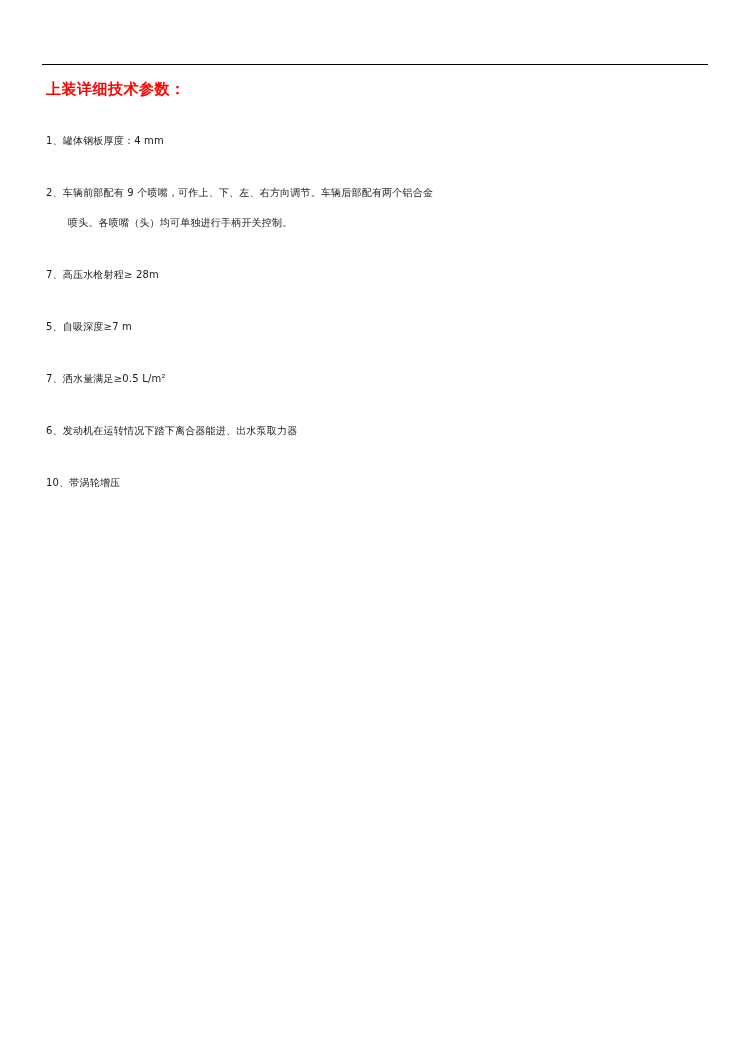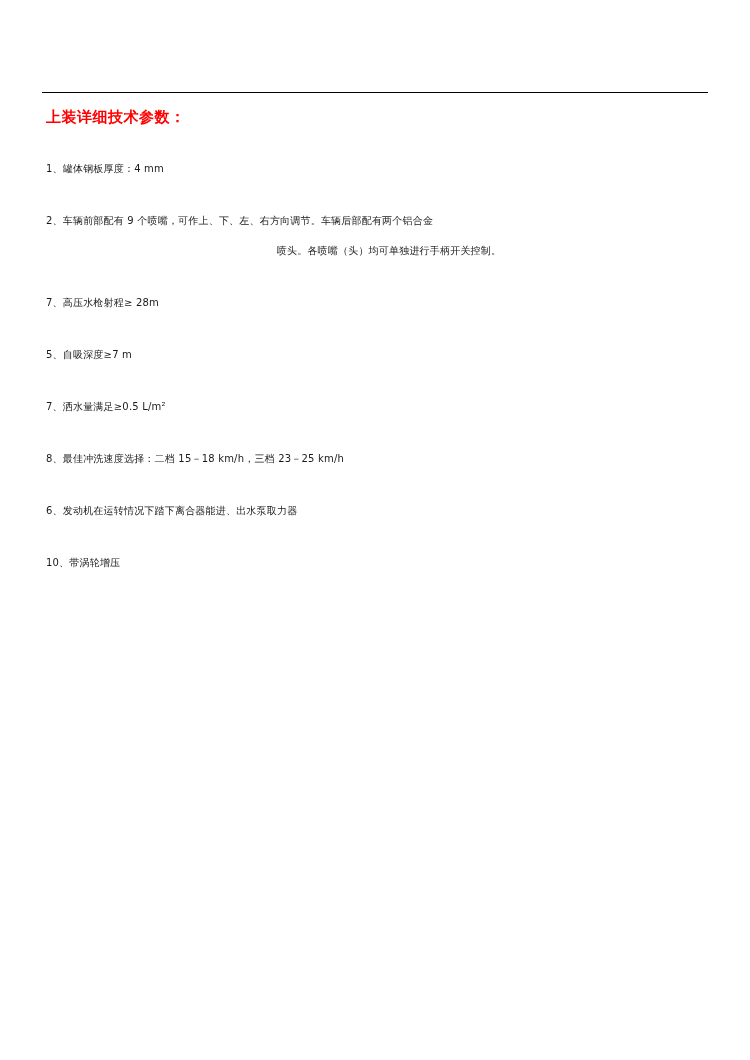--- a/index.html
+++ b/index.html
@@ -15,21 +15,20 @@
     position: relative;
     overflow: hidden;
   }
   .page {
     position: absolute;
     left: 0;
     top: 0;
     width: 750px;
     height: 794px;
     background: #ffffff;
-    margin-top: 28px;
   }
   .top-rule {
     position: absolute;
     left: 42px;
     top: 64px;
     width: 666px;
     height: 0;
     border-top: 1px solid #000000;
   }
   .content {
@@ -51,21 +50,20 @@
     font-family: "DejaVu Sans", "Liberation Sans", sans-serif;
     font-size: 10px;
     line-height: 30px;
     margin: 0 0 22px 0;
     color: #1a1a1a;
     letter-spacing: 0.2px;
   }
   .item .cont {
     display: block;
     padding-left: 22px;
-    text-align: center;
   }
   .item:last-child {
     margin-bottom: 0;
   }
 </style>
 </head>
 <body>
 
 <div class="page">
 
@@ -91,23 +89,20 @@
     </p>
 
     <p class="item">
       <span>5、自吸深度≥7 m</span>
     </p>
 
     <p class="item">
       <span>7、洒水量满足≥0.5 L/m²</span>
     </p>
 
-    <p class="item">
-      <span>8、最佳冲洗速度选择：二档 15－18 km/h，三档 23－25 km/h</span>
-    </p>
 
     <p class="item">
       <span>6、发动机在运转情况下踏下离合器能进、出水泵取力器</span>
     </p>
 
     <p class="item">
       <span>10、带涡轮增压</span>
     </p>
 
   </div>

